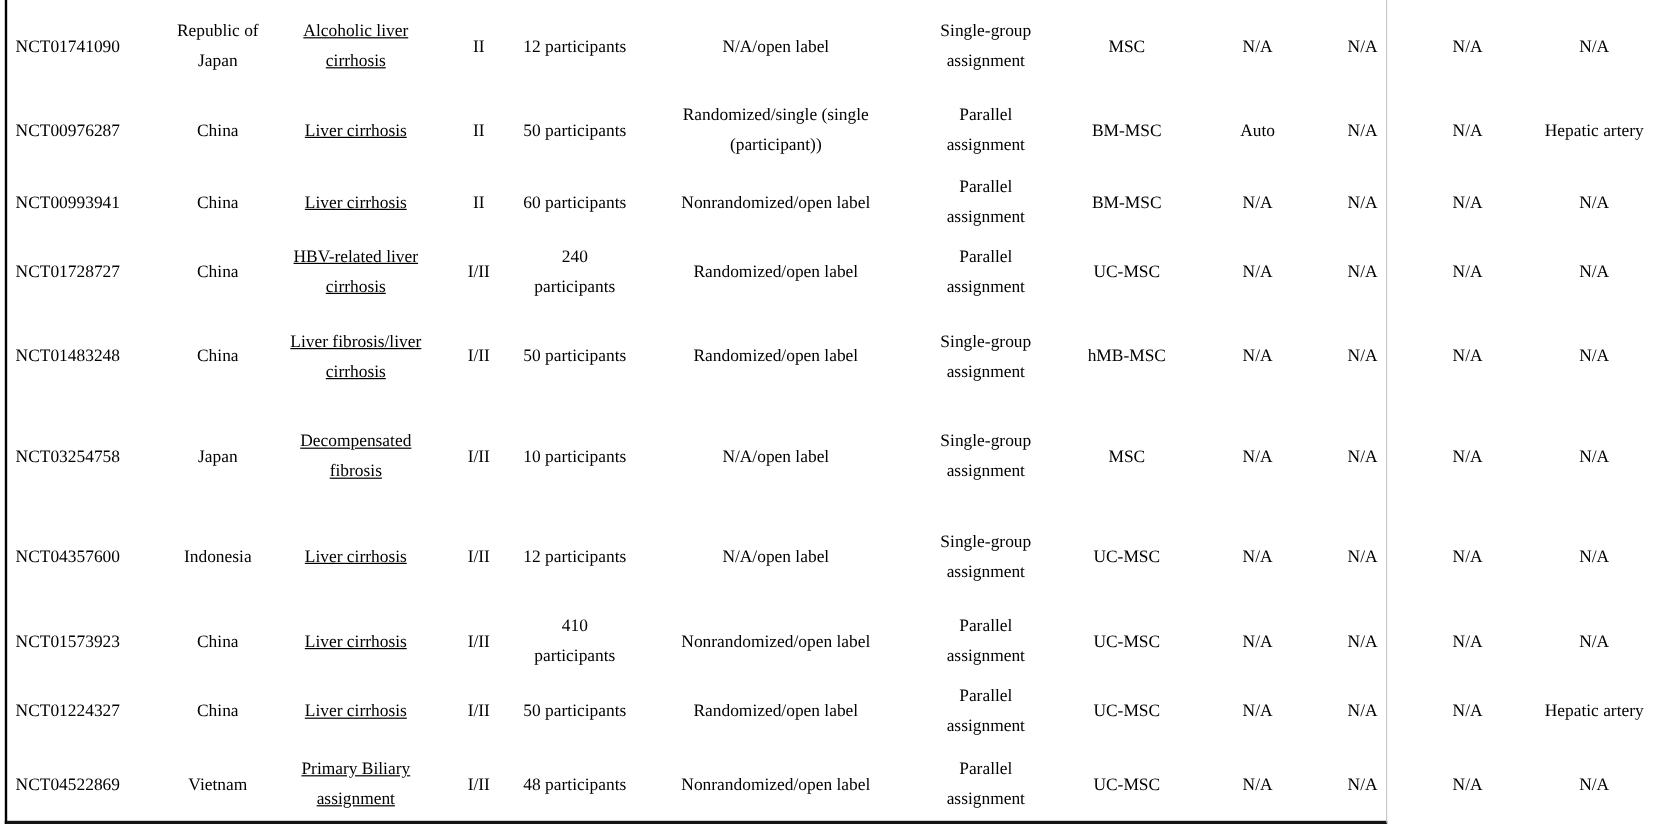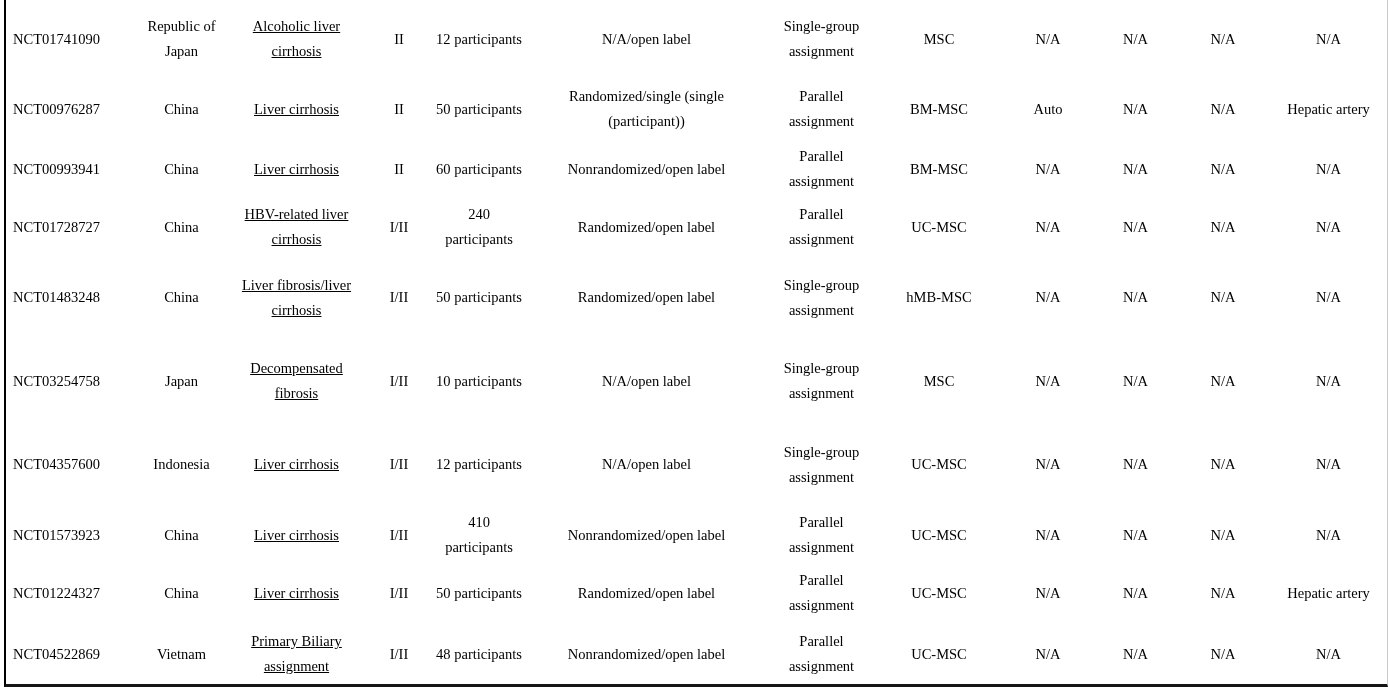--- a/index.html
+++ b/index.html
@@ -11,21 +11,21 @@
     width: 1388px;
     height: 687px;
     overflow: hidden;
     font-family: "Liberation Serif", "DejaVu Serif", serif;
     color: #000000;
     -webkit-font-smoothing: antialiased;
   }
   .frame {
     box-sizing: border-box;
     margin-left: 4px;
-    width: 1384px;
+    width: 1152px;
     height: 687px;
     border-left: 2px solid #000000;
     border-bottom: 3px solid #151515;
     border-right: 1px solid #c9c9c9;
     background: #ffffff;
   }
   table.trials {
     width: 100%;
     height: 100%;
     border-collapse: collapse;

